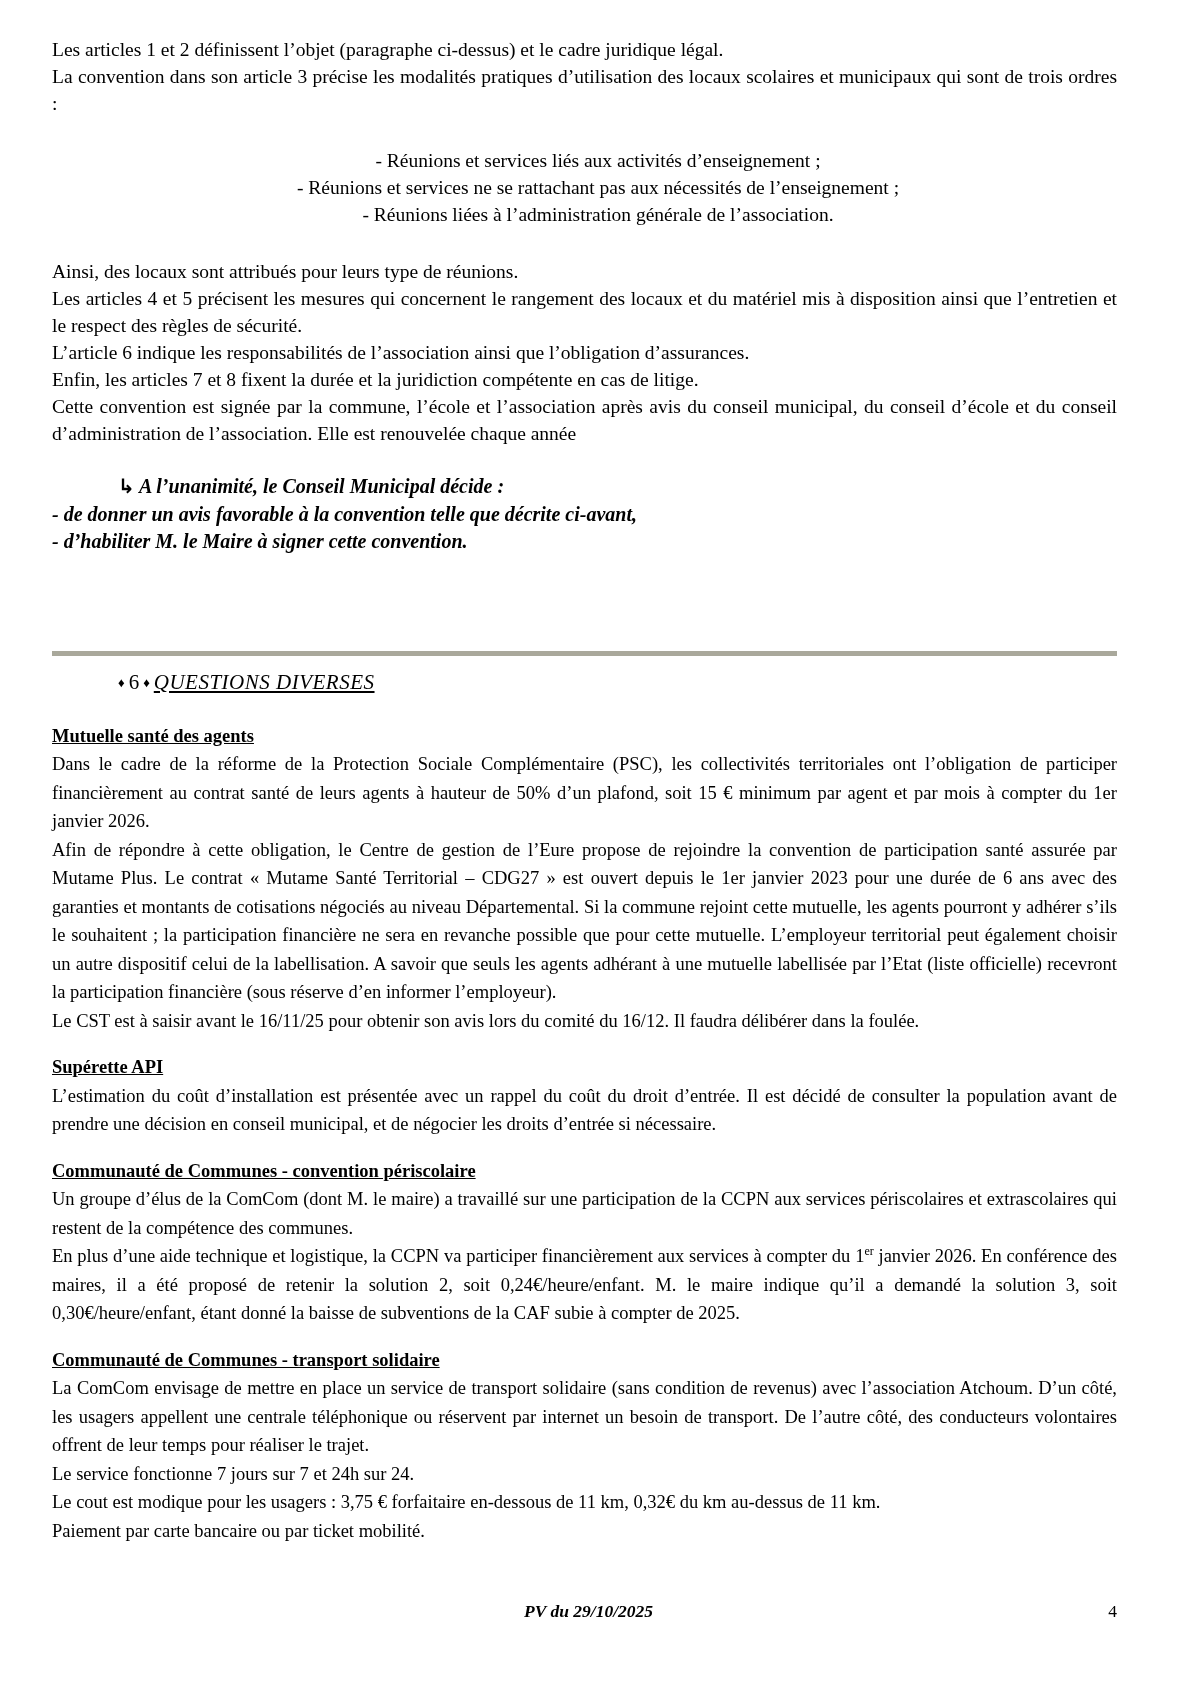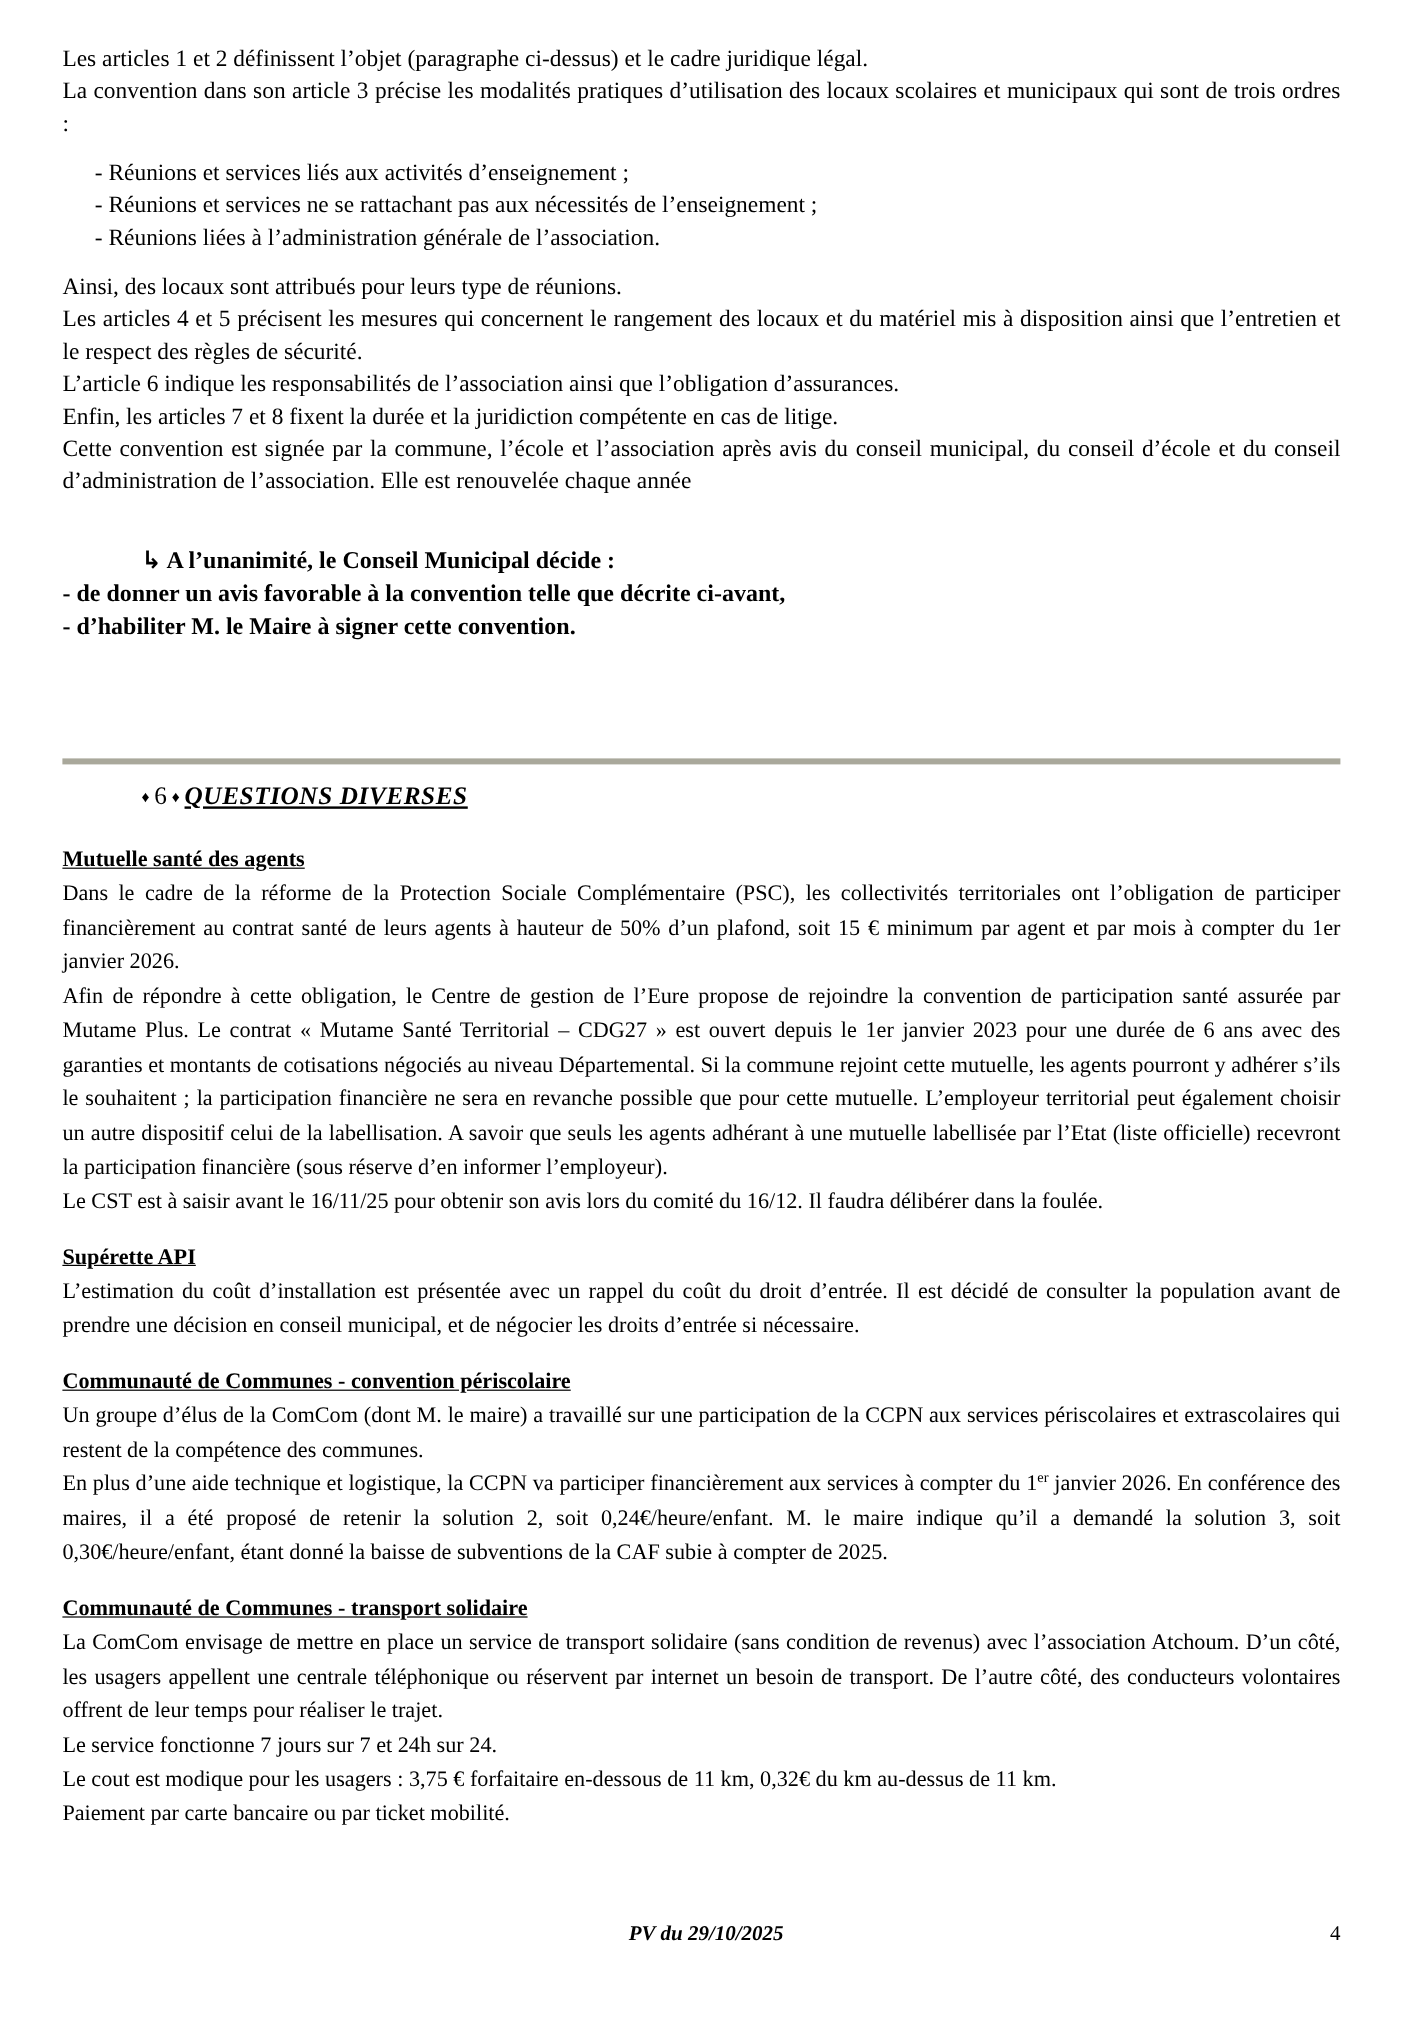--- a/index.html
+++ b/index.html
@@ -9,42 +9,42 @@
   }
   .page{padding:36px 73px 0 52px;}
 
   
   .serif{
     font-family:"Liberation Serif","DejaVu Serif",serif;
     font-size:19.5px;line-height:27px;
   }
   .serif p{margin:0;}
   .j{text-align:justify;}
-  .bullets{margin:14px 0;padding-left:27px;}
+  .bullets{margin:30px 0;padding-left:27px;text-align:center;}
   .mt{margin-top:27px;}
 
   .decision{
-    margin-top:38px;
+    margin-top:26px;
     font-family:"Liberation Serif","DejaVu Serif",serif;
-    font-weight:bold;font-size:20px;line-height:27.5px;
+    font-weight:bold;font-size:20px;line-height:27.5px;font-style:italic;
   }
   .decision p{margin:0;}
   .dec-head{padding-left:66px;}
   .arrow{font-family:"DejaVu Sans",sans-serif;font-weight:bold;}
 
   
   .divider{height:5px;margin-top:95px;}
   .section-title{
     margin:11px 0 0 0;padding-left:66px;
     font-family:"Liberation Serif","DejaVu Serif",serif;
     font-size:21px;line-height:30px;font-style:normal;
   }
   .diamond{font-size:13px;vertical-align:2px;font-style:normal;}
   .st-num{font-style:normal;padding:0 4px;}
-  .st-text{font-style:italic;font-weight:bold;text-decoration:underline;letter-spacing:.5px;padding-left:4px;}
+  .st-text{font-style:italic;font-weight:normal;text-decoration:underline;letter-spacing:.5px;padding-left:4px;}
 
   
   .sans{
     font-family:Liberation Serif, serif;
     font-size:18.5px;line-height:28.5px;
   }
   .sans p{margin:0;}
   .topic{margin-top:24px;}
   .topic + .topic{margin-top:18px;}
   .topic-heading{font-weight:bold;text-decoration:underline;}

